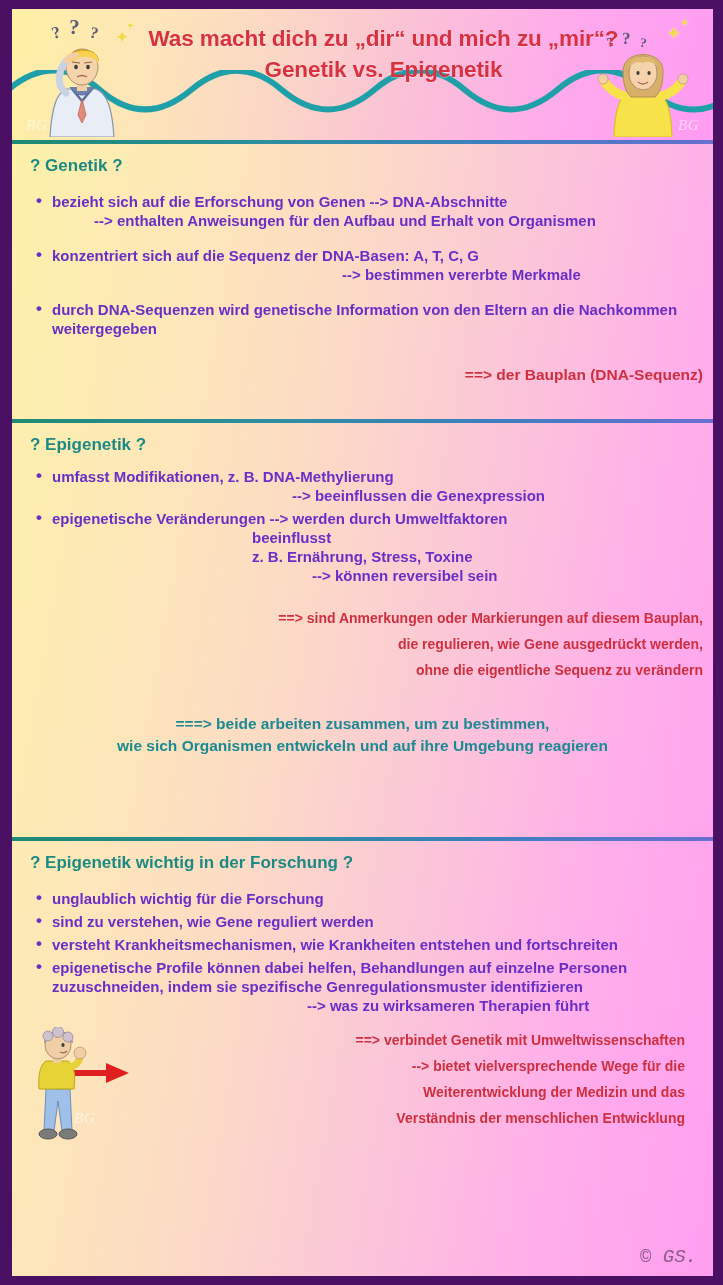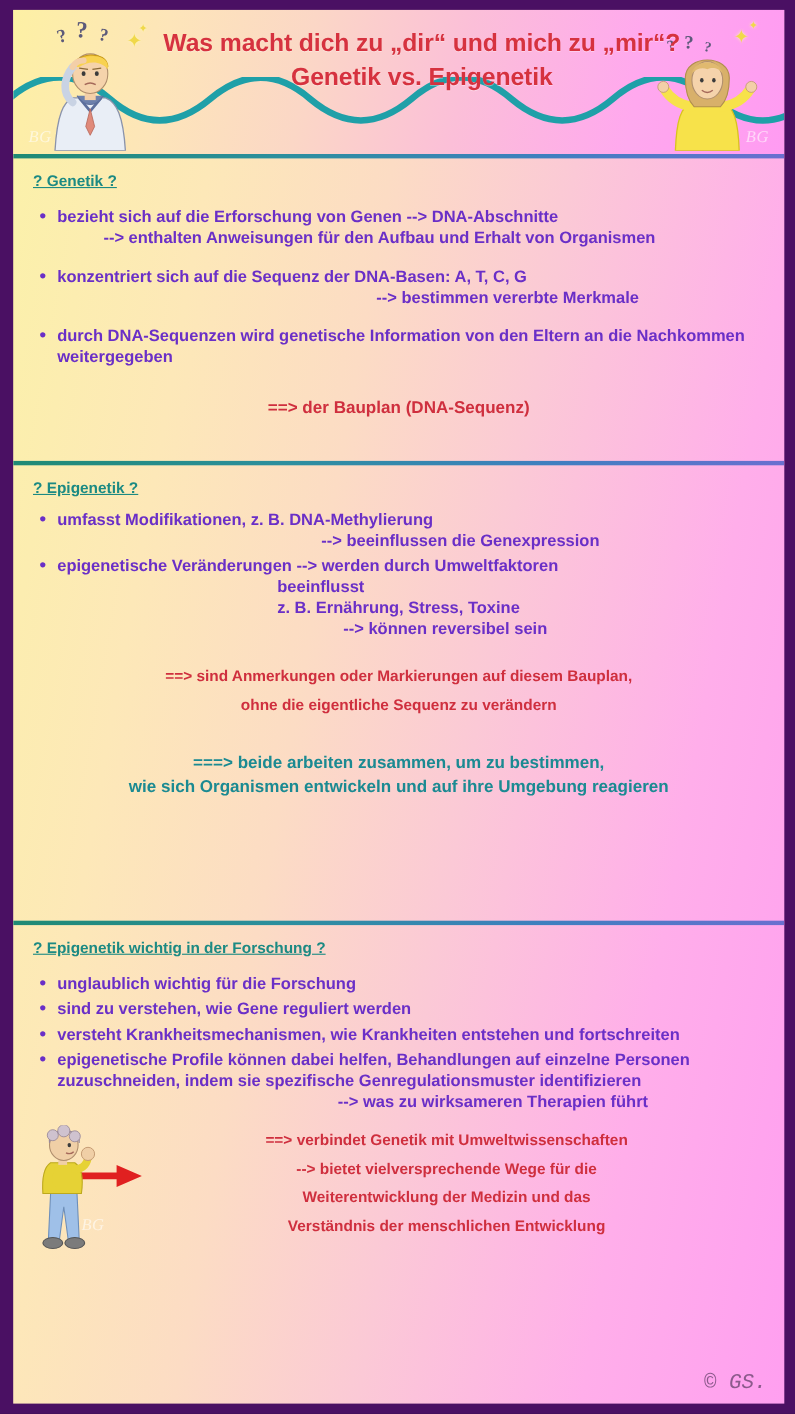--- a/index.html
+++ b/index.html
@@ -107,23 +107,22 @@
   }
   .divider {
     height: 4px;
     flex: 0 0 4px;
     background: linear-gradient(90deg, #1f8a74 0%, #2c8f9e 35%, #3f7fc0 70%, #6a6fd0 100%);
   }
 
   .sec-heading {
     color: #1c8a83;
     font-weight: bold;
-    font-size: 14px;
+    font-size: 17px;
     padding: 12px 0 4px 8px;
-    text-decoration: underline;
   }
 
   ul.bullets {
     list-style: none;
     margin: 0;
     padding: 0;
   }
   ul.bullets > li {
     position: relative;
     color: #6a2fc7;
@@ -157,21 +156,21 @@
   .indent-d { padding-left: 290px; }
   .indent-e { padding-left: 200px; }
   .indent-f { padding-left: 260px; }
   .indent-g { padding-left: 255px; }
 
   .conclusion {
     color: #cf2f3e;
     font-weight: bold;
     font-size: 15.5px;
     line-height: 22px;
-    text-align: center;
+    text-align: right;
   }
   .conclusion.big { font-size: 14px; line-height: 26px; }
 
   .teal-note {
     color: #1b8a92;
     font-weight: bold;
     font-size: 15.5px;
     line-height: 22px;
     text-align: center;
   }
@@ -339,20 +338,21 @@
         <li class="tight">
           <span>epigenetische Veränderungen --&gt; werden durch Umweltfaktoren</span>
           <span class="sub indent-e">beeinflusst</span>
           <span class="sub indent-e">z. B. Ernährung, Stress, Toxine</span>
           <span class="sub indent-f">--&gt; können reversibel sein</span>
         </li>
       </ul>
       <div class="spacer-16"></div>
       <div class="conclusion big">
         <div>==&gt; sind Anmerkungen oder Markierungen auf diesem Bauplan,</div>
+        <div>die regulieren, wie Gene ausgedrückt werden,</div>
         <div>ohne die eigentliche Sequenz zu verändern</div>
       </div>
       <div class="spacer-30"></div>
       <div class="teal-note">
         <div>===&gt; beide arbeiten zusammen, um zu bestimmen,</div>
         <div>wie sich Organismen entwickeln und auf ihre Umgebung reagieren</div>
       </div>
     </div>
 
     <div class="divider"></div>

